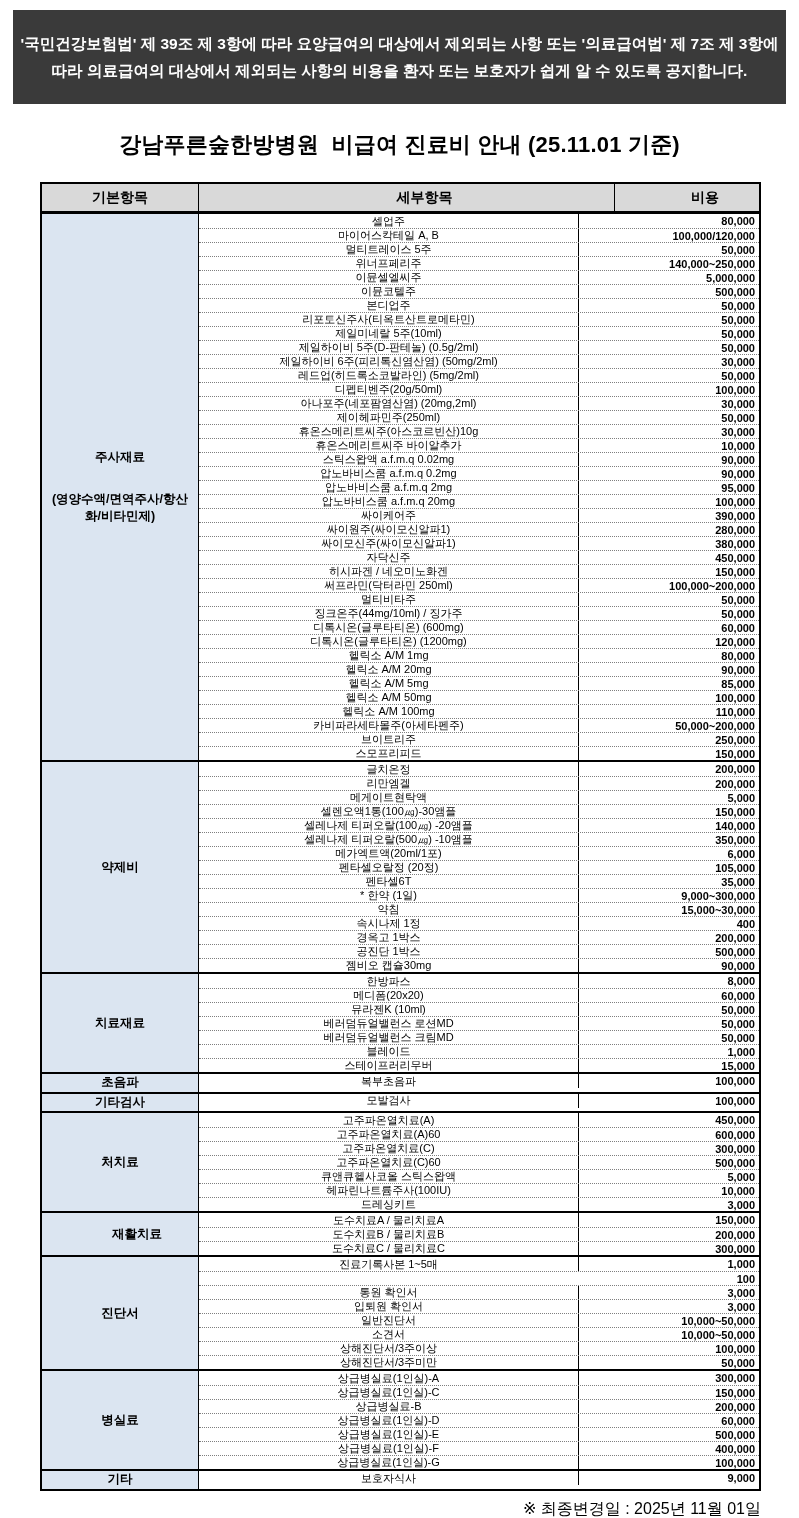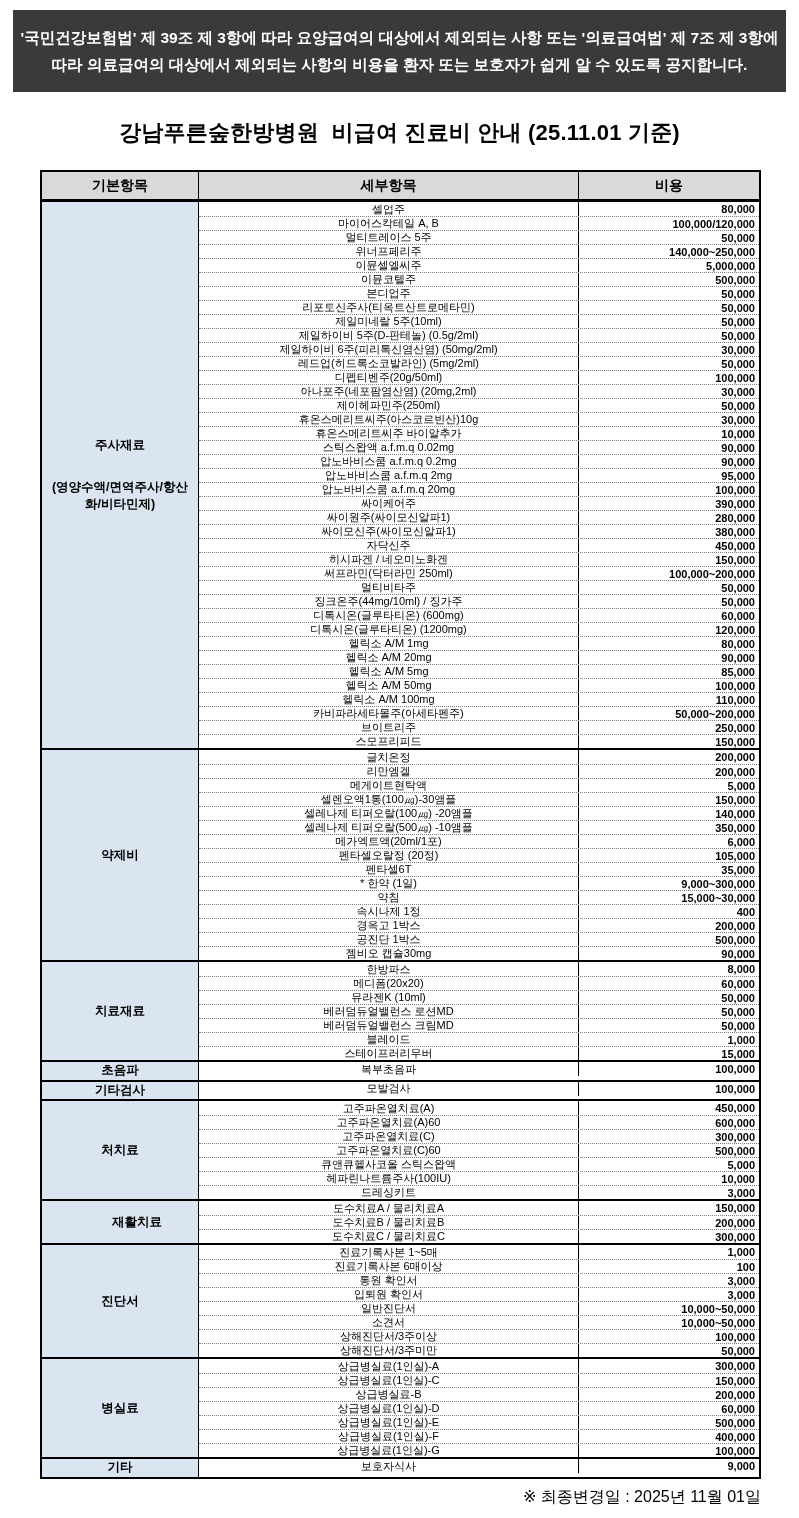--- a/index.html
+++ b/index.html
@@ -1,27 +1,27 @@
 <!DOCTYPE html>
 <html lang="ko"><head>
 <meta charset="utf-8">
 <style>
   * { margin:0; padding:0; box-sizing:border-box; }
   html,body { width:799px; background:#ffffff; font-family:"Liberation Sans","DejaVu Sans",sans-serif; color:#000; }
   body { position:relative; height:1518px; overflow:hidden; }
 
   .banner { margin:10px 13px 0 13px; background:#3a3a3a; color:#ffffff;
             font-weight:bold; font-size:15.5px; line-height:1.75; text-align:center;
-            padding:14px 6px; }
+            padding:20px 6px; }
   .page-title { margin-top:26px; text-align:center; font-size:22px; font-weight:bold;
                 white-space:pre-wrap; letter-spacing:0.2px; }
 
   .price-table { width:721px; margin:22px 0 0 40px; border:2px solid #000; }
 
-  .thead { display:flex; background:#d9d9d9; border-bottom:3px solid #000; height:30px; }
+  .thead { display:flex; background:#d9d9d9; border-bottom:3px solid #000; height:30px;gap:36px; }
   .th { display:flex; align-items:center; justify-content:center; font-weight:bold; font-size:14px; }
   .th.c1 { width:157px; border-right:1px solid #000; }
   .th.c2 { width:380px; border-right:1px solid #000; }
   .th.c3 { flex:1; }
 
   .section { display:flex; border-top:2px solid #000; }
   .section:first-of-type, .thead + .section { border-top:none; }
   .cat { width:157px; background:#dbe5f1; border-right:1px solid #000;
          display:flex; flex-direction:column; align-items:center; justify-content:center;
          text-align:center; font-weight:bold; font-size:12.5px; line-height:1.4; padding:0 2px;gap:24px; }
@@ -394,21 +394,20 @@
       <div class="section">
         <div class="cat" style="background: rgb(219, 229, 241);">
           <div>진단서</div>
         </div>
         <div class="rows">
           <div class="row">
             <div class="detail">진료기록사본 1~5매</div>
             <div class="price">1,000</div>
           </div>
           <div class="row">
-            <div class="detail">진료기록사본 6매이상</div>
             <div class="price">100</div>
           </div>
           <div class="row">
             <div class="detail">통원 확인서</div>
             <div class="price">3,000</div>
           </div>
           <div class="row">
             <div class="detail">입퇴원 확인서</div>
             <div class="price">3,000</div>
           </div>

